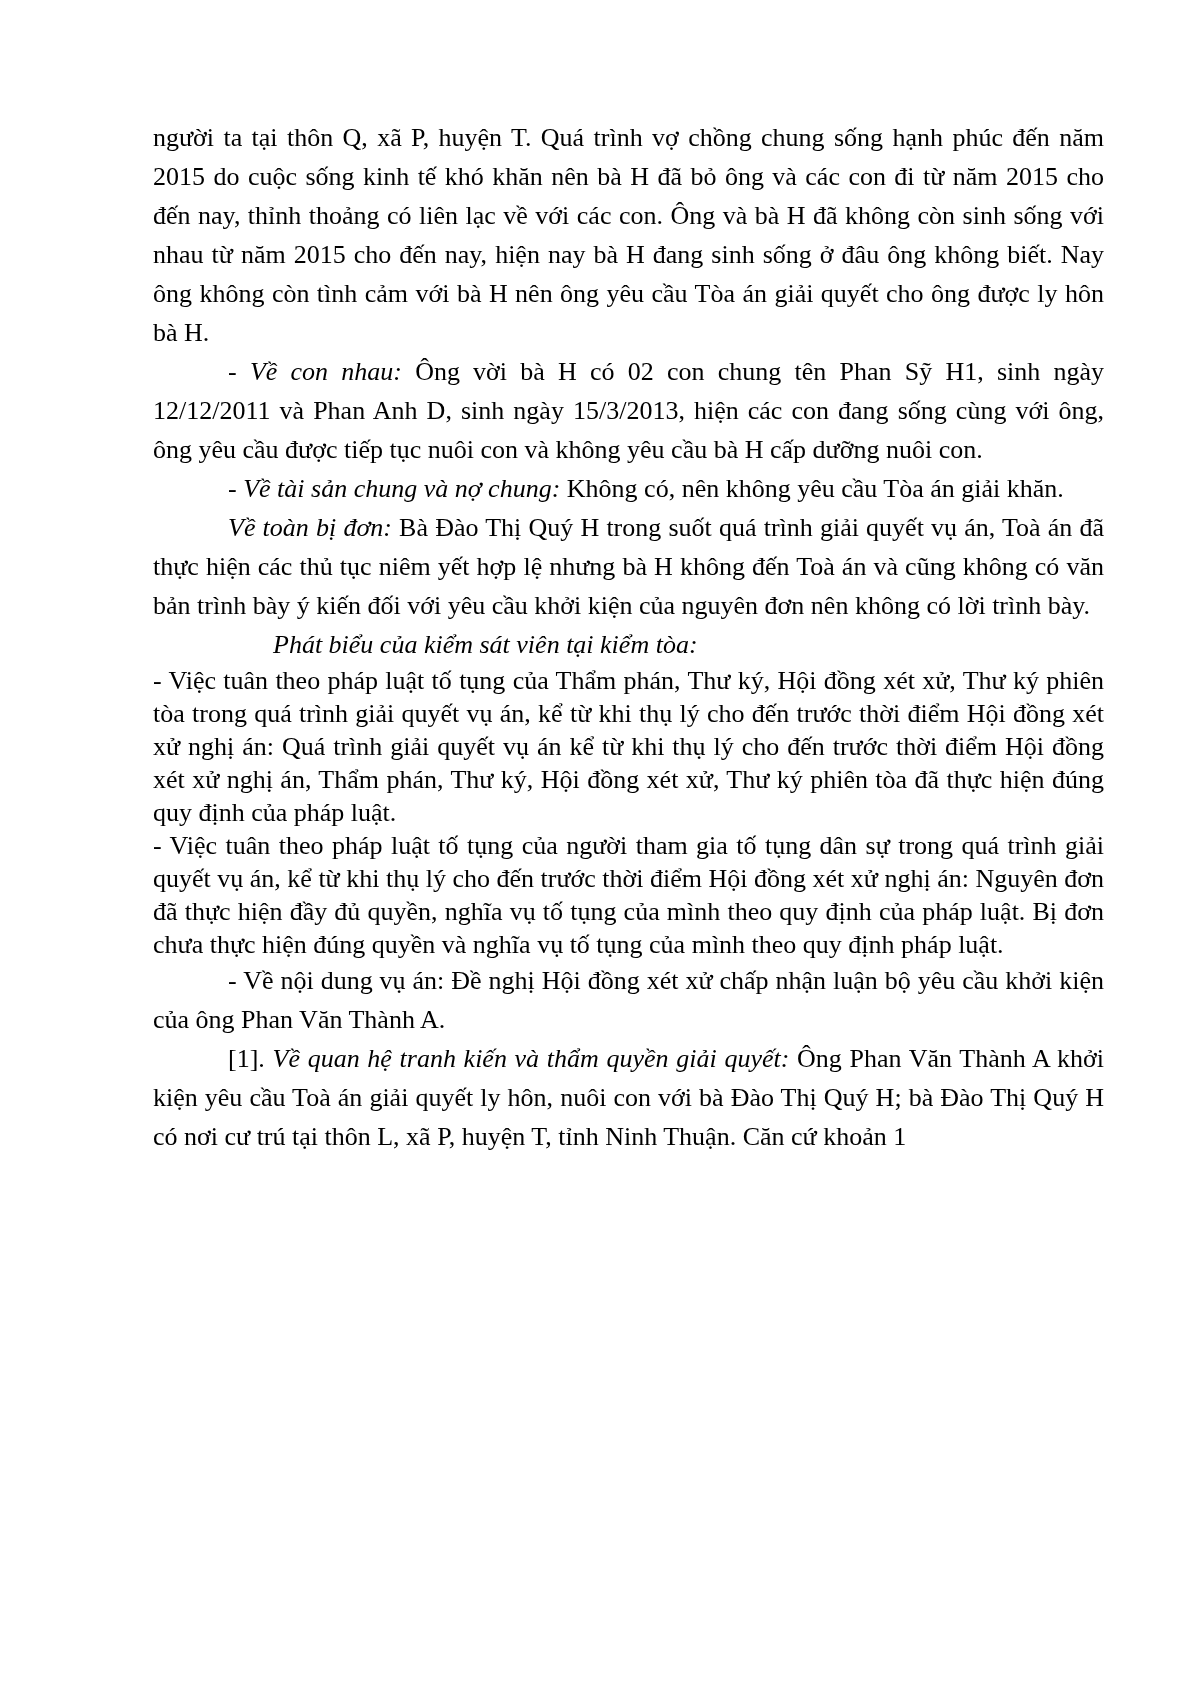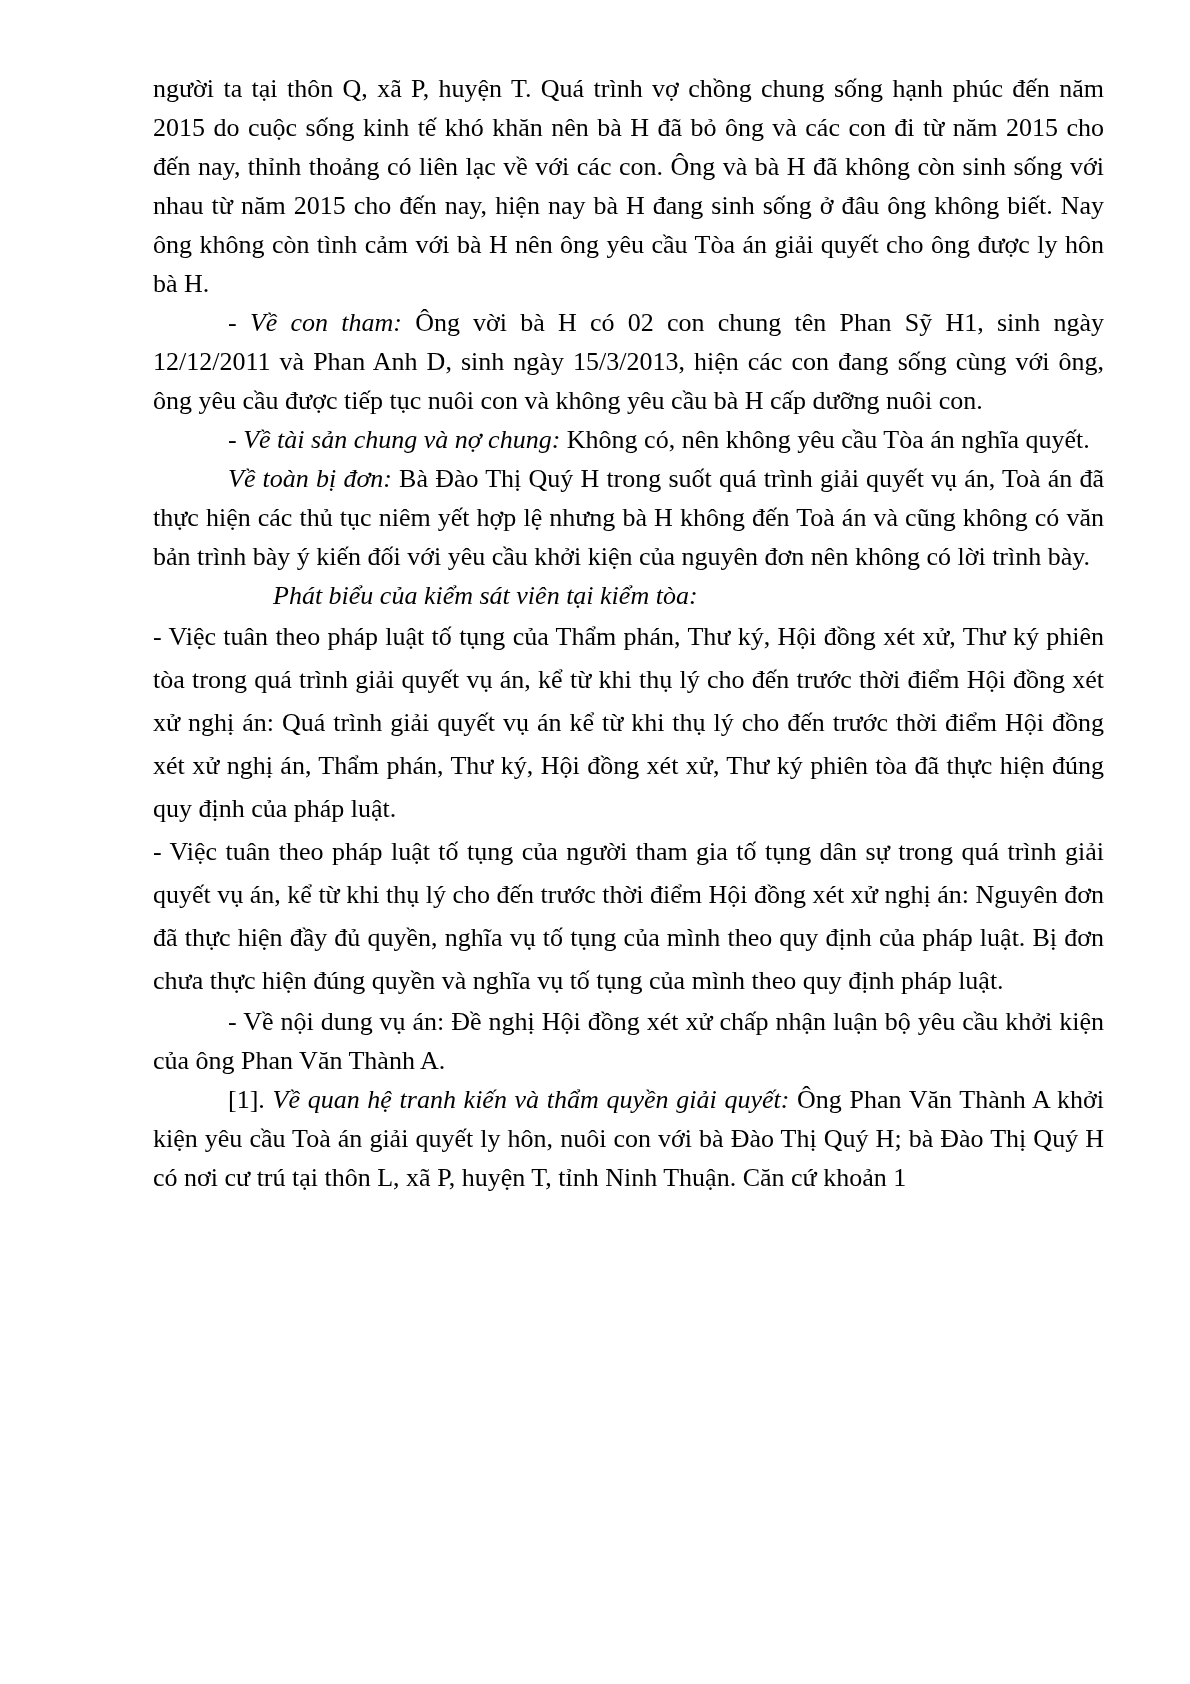--- a/index.html
+++ b/index.html
@@ -6,50 +6,50 @@
   .page {
     position: relative;
     width: 1190px;
     height: 1684px;
     background: #ffffff;
     overflow: hidden;
     box-sizing: border-box;
   }
   .content {
     box-sizing: border-box;
-    padding: 69px 86px 0 153px;
+    padding: 118px 86px 0 153px;
     font-family: "Liberation Serif", "DejaVu Serif", serif;
     font-size: 26px;
     line-height: 39px;
     color: #000000;
     text-align: justify;
   }
   p.para { margin: 0; }
   .indent { text-indent: 75px; }
   .indent-lg { text-indent: 120px; }
   .it { font-style: italic; }
-  .loose { line-height: 43px; margin: 7px 0; }
+  .loose { line-height: 33px; margin: 7px 0; }
   .heading {
     margin: 14px 0 10px 0;
     text-align: center;
     font-weight: bold;
     text-indent: 0;
   }
 </style>
 </head>
 <body>
 
 <div class="page">
   <div class="content">
 
     <p class="para">người ta tại thôn Q, xã P, huyện T. Quá trình vợ chồng chung sống hạnh phúc đến năm 2015 do cuộc sống kinh tế khó khăn nên bà H đã bỏ ông và các con đi từ năm 2015 cho đến nay, thỉnh thoảng có liên lạc về với các con. Ông và bà H đã không còn sinh sống với nhau từ năm 2015 cho đến nay, hiện nay bà H đang sinh sống ở đâu ông không biết. Nay ông không còn tình cảm với bà H nên ông yêu cầu Tòa án giải quyết cho ông được ly hôn bà H.</p>
 
-    <p class="para indent"><span>- </span><span class="it">Về con tham:</span><span> Ông vời bà H có 02 con chung tên Phan Sỹ H1, sinh ngày 12/12/2011 và Phan Anh D, sinh ngày 15/3/2013, hiện các con đang sống cùng với ông, ông yêu cầu được tiếp tục nuôi con và không yêu cầu bà H cấp dưỡng nuôi con.</span></p>
+    <p class="para indent"><span>- </span><span class="it">Về con nhau:</span><span> Ông vời bà H có 02 con chung tên Phan Sỹ H1, sinh ngày 12/12/2011 và Phan Anh D, sinh ngày 15/3/2013, hiện các con đang sống cùng với ông, ông yêu cầu được tiếp tục nuôi con và không yêu cầu bà H cấp dưỡng nuôi con.</span></p>
 
-    <p class="para indent"><span>- </span><span class="it">Về tài sản chung và nợ chung:</span><span> Không có, nên không yêu cầu Tòa án nghĩa quyết.</span></p>
+    <p class="para indent"><span>- </span><span class="it">Về tài sản chung và nợ chung:</span><span> Không có, nên không yêu cầu Tòa án giải khăn.</span></p>
 
     <p class="para indent"><span class="it">Về toàn bị đơn:</span><span> Bà Đào Thị Quý H trong suốt quá trình giải quyết vụ án, Toà án đã thực hiện các thủ tục niêm yết hợp lệ nhưng bà H không đến Toà án và cũng không có văn bản trình bày ý kiến đối với yêu cầu khởi kiện của nguyên đơn nên không có lời trình bày.</span></p>
 
     <p class="para indent-lg it">Phát biểu của kiểm sát viên tại kiểm tòa:</p>
 
     <p class="para loose">- Việc tuân theo pháp luật tố tụng của Thẩm phán, Thư ký, Hội đồng xét xử, Thư ký phiên tòa trong quá trình giải quyết vụ án, kể từ khi thụ lý cho đến trước thời điểm Hội đồng xét xử nghị án: Quá trình giải quyết vụ án kể từ khi thụ lý cho đến trước thời điểm Hội đồng xét xử nghị án, Thẩm phán, Thư ký, Hội đồng xét xử, Thư ký phiên tòa đã thực hiện đúng quy định của pháp luật.</p>
 
     <p class="para loose">- Việc tuân theo pháp luật tố tụng của người tham gia tố tụng dân sự trong quá trình giải quyết vụ án, kể từ khi thụ lý cho đến trước thời điểm Hội đồng xét xử nghị án: Nguyên đơn đã thực hiện đầy đủ quyền, nghĩa vụ tố tụng của mình theo quy định của pháp luật. Bị đơn chưa thực hiện đúng quyền và nghĩa vụ tố tụng của mình theo quy định pháp luật.</p>
 
     <p class="para indent">- Về nội dung vụ án: Đề nghị Hội đồng xét xử chấp nhận luận bộ yêu cầu khởi kiện của ông Phan Văn Thành A.</p>

